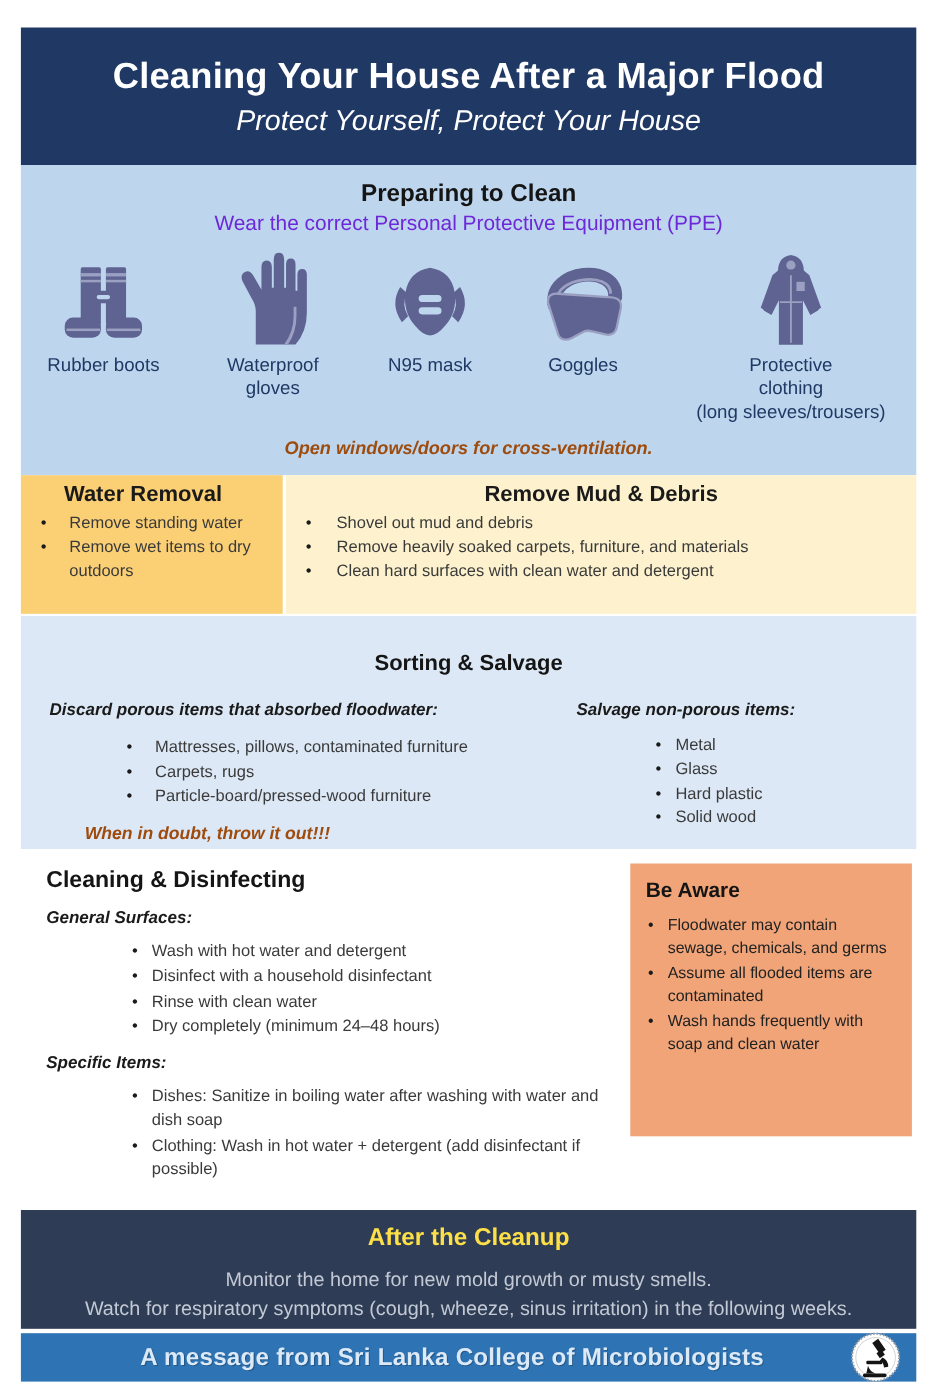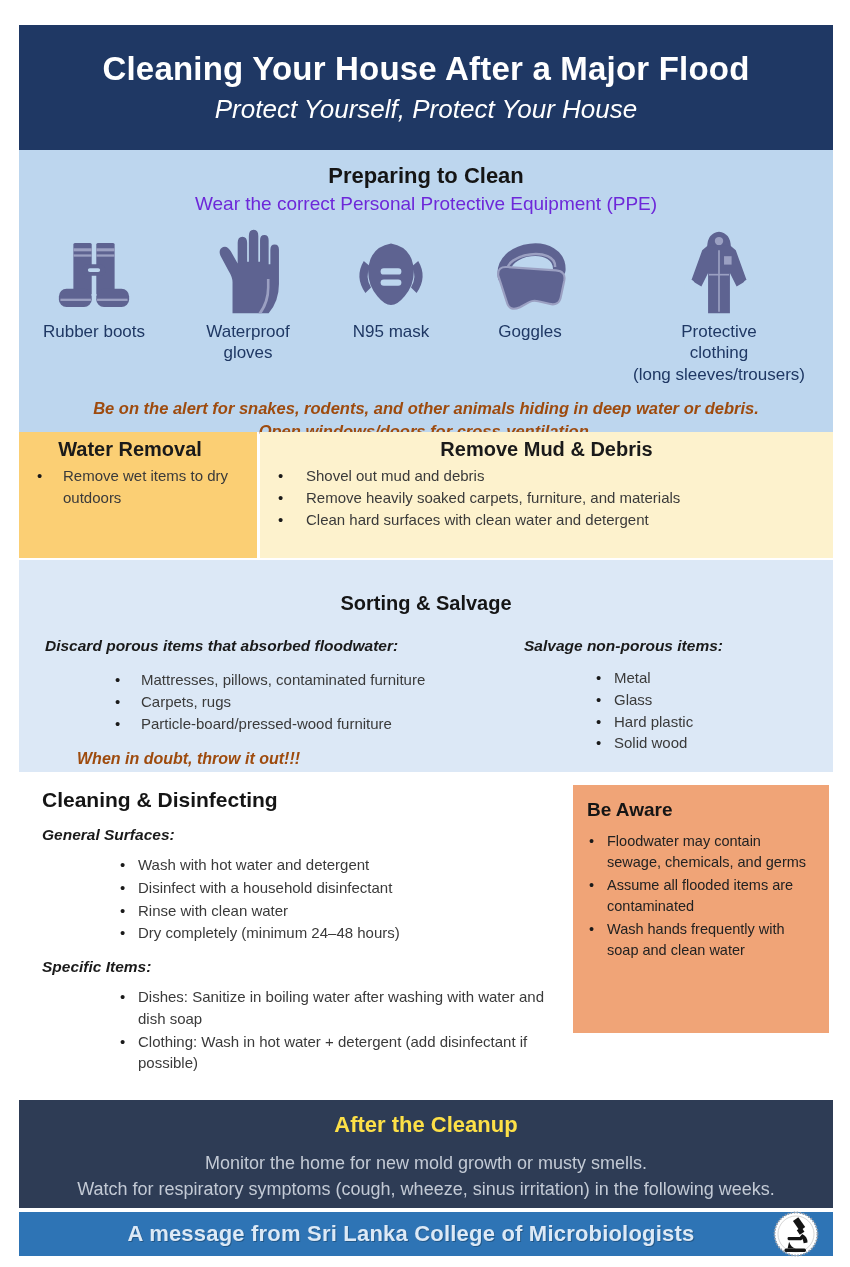--- a/index.html
+++ b/index.html
@@ -164,28 +164,28 @@
             <line x1="38" y1="52" x2="62" y2="52" stroke="#9BA0C2" stroke-width="2"></line>
             <rect class="lt" x="56" y="30" width="9" height="10"></rect>
           </svg>
         </div>
         <div class="ppe-label">Protective clothing</div>
         <div class="ppe-sublabel">(long sleeves/trousers)</div>
       </div>
     </div>
 
     <div class="warn">
-      <div>Be on the alert for snakes, rodents, and other animals hiding in deep water or debris.</div>
       <div>Open windows/doors for cross-ventilation.</div>
     </div>
   </div>
 
   <div class="orange-row">
     <div class="gold-box">
       <div class="box-title">Water Removal</div>
+      <div class="b-item">Remove standing water</div>
       <div class="b-item">Remove wet items to dry outdoors</div>
     </div>
     <div class="cream-box">
       <div class="box-title">Remove Mud &amp; Debris</div>
       <div class="b-item">Shovel out mud and debris</div>
       <div class="b-item">Remove heavily soaked carpets, furniture, and materials</div>
       <div class="b-item">Clean hard surfaces with clean water and detergent</div>
     </div>
   </div>
 

